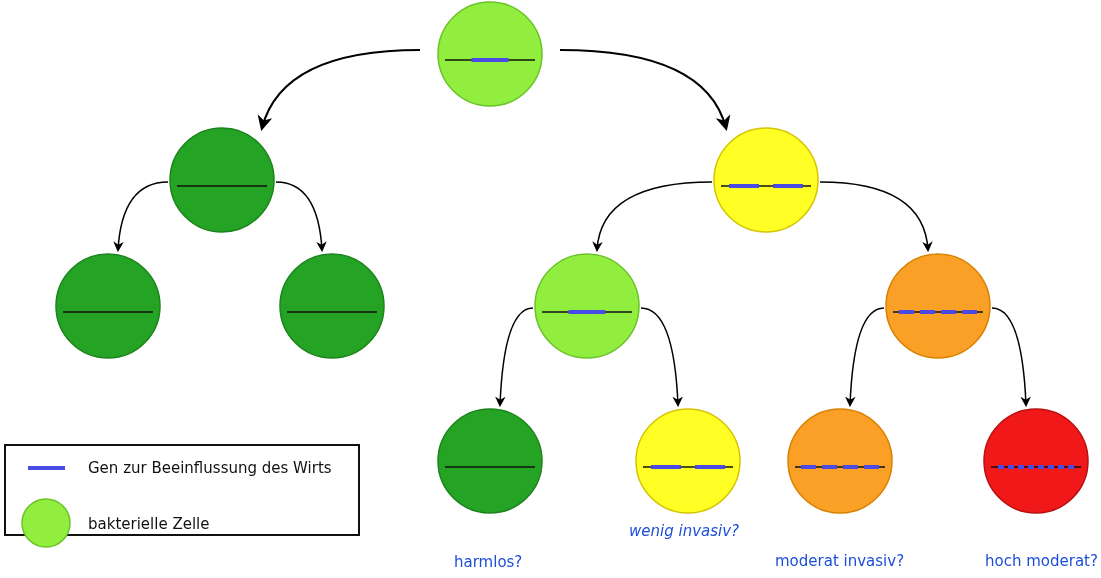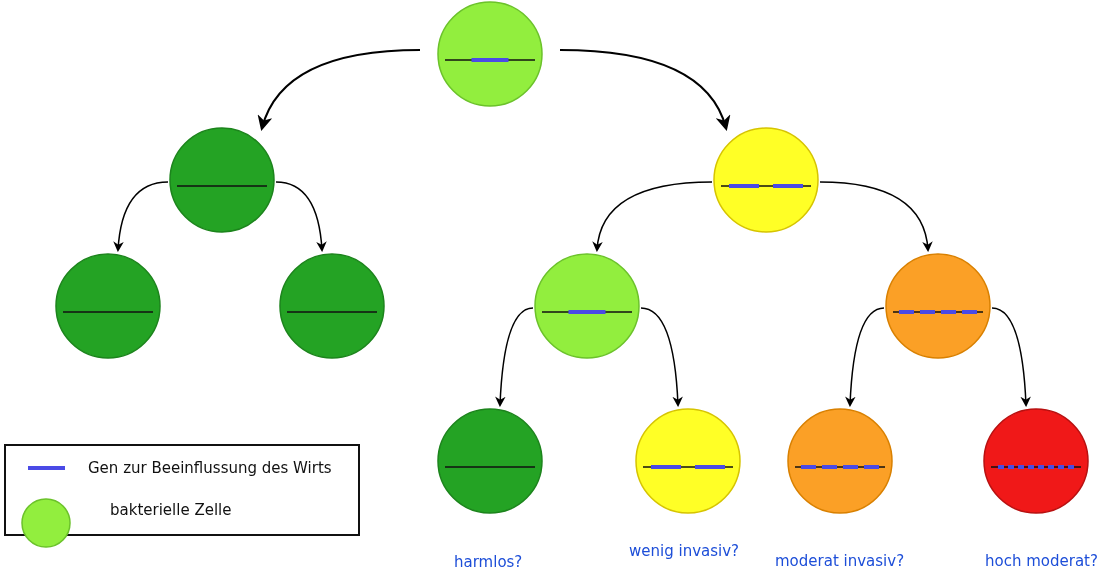--- a/index.html
+++ b/index.html
@@ -96,24 +96,24 @@
         <line x1="1028" y1="467" x2="1034" y2="467" stroke="#4a4ae6" stroke-width="4"></line>
         <line x1="1038" y1="467" x2="1044" y2="467" stroke="#4a4ae6" stroke-width="4"></line>
         <line x1="1048" y1="467" x2="1054" y2="467" stroke="#4a4ae6" stroke-width="4"></line>
         <line x1="1058" y1="467" x2="1064" y2="467" stroke="#4a4ae6" stroke-width="4"></line>
         <line x1="1068" y1="467" x2="1074" y2="467" stroke="#4a4ae6" stroke-width="4"></line>
       </g>
     </g>
 </svg>
 
 <div class="label" style="left:454px;top:553px;">harmlos?</div>
-<div class="label" style="left:629px;top:542px;">wenig invasiv?</div>
+<div class="label" style="left:629px;top:522px;font-style:italic;">wenig invasiv?</div>
 <div class="label" style="left:775px;top:552px;text-align:right;">moderat invasiv?</div>
 <div class="label" style="left:985px;top:552px;">hoch moderat?</div>
 
 <div class="legend">
   <svg width="356" height="120" style="position:absolute;left:-2px;top:-2px;">
     <line x1="24" y1="24" x2="61" y2="24" stroke="#4a4ae6" stroke-width="4"></line>
     <circle cx="42" cy="79" r="24" fill="#92ee3e" stroke="#6bc22a" stroke-width="1.5"></circle>
   </svg>
   <div class="legend-text" style="left:82px;top:13px;">Gen zur Beeinflussung des Wirts</div>
-  <div class="legend-text" style="left:82px;top:55px;margin-left:22px;">bakterielle Zelle</div>
+  <div class="legend-text" style="left:82px;top:69px;">bakterielle Zelle</div>
 </div>
 
 </body></html>

